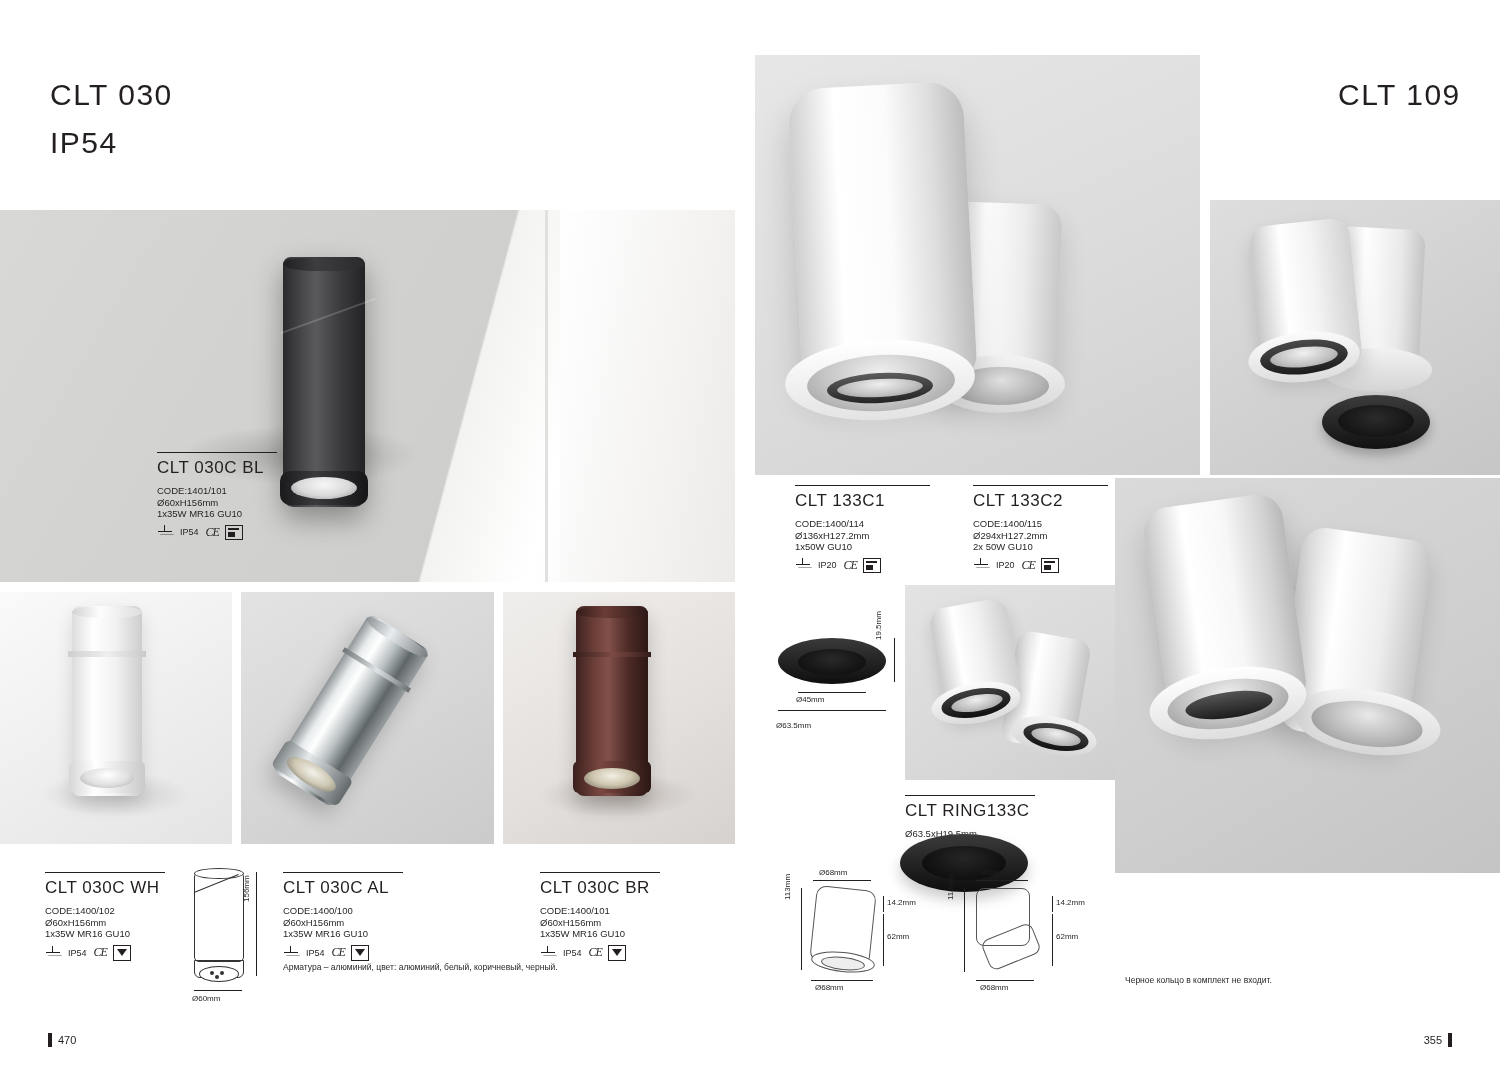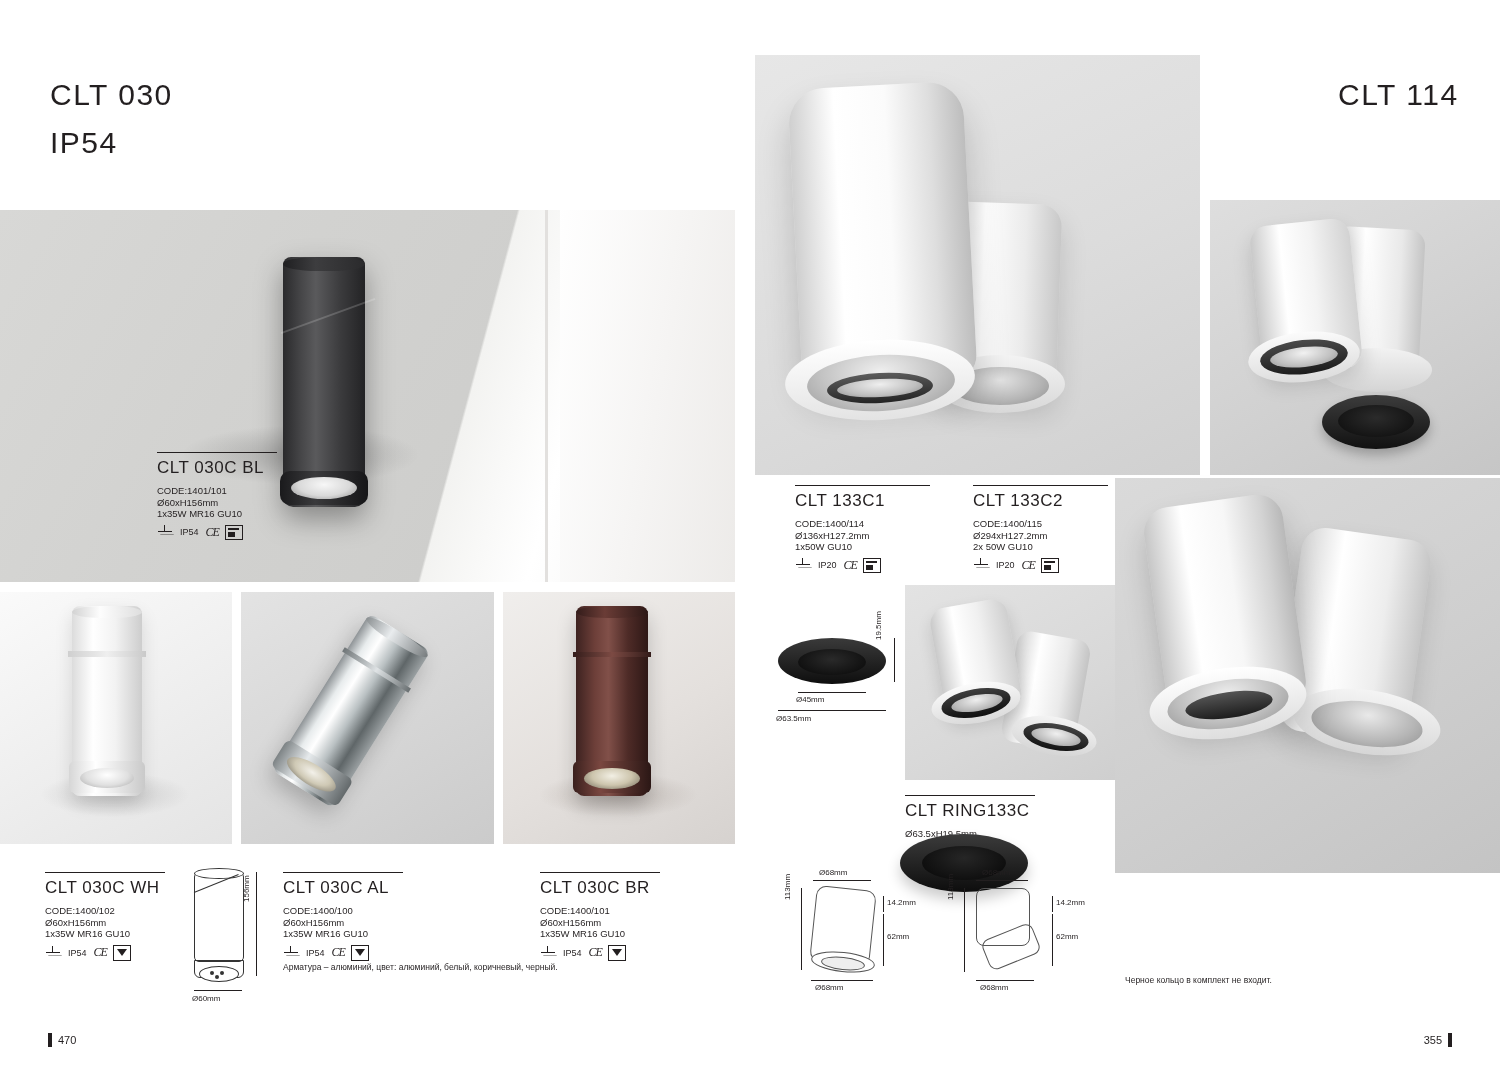--- a/index.html
+++ b/index.html
@@ -207,21 +207,21 @@
     <div class="dimline" style="left:14px;top:118px;width:48px;height:1px;"></div>
     <div class="dim" style="left:12px;top:122px;" data-name="drawing-diameter-label">Ø60mm</div>
   </div>
 
   <div class="note abs" style="left:283px;top:962px;width:420px;" data-name="left-footer-note">Арматура – алюминий, цвет: алюминий, белый, коричневый, черный.</div>
 
   <div class="pagenum" style="left:48px;" data-name="left-page-number">
     <span class="bar" data-name="page-marker"></span><span data-name="page-number-text">470</span>
   </div>
 
-  <div class="abs" style="left:1338px;top:78px;" data-name="right-heading">CLT 114</div>
+  <div class="abs" style="left:1338px;top:78px;" data-name="right-heading">CLT 109</div>
 
   <div class="photo" style="left:755px;top:55px;width:445px;height:420px;background:linear-gradient(155deg,#e7e7e7,#dcdcdc 55%,#d0d0d0);" data-name="photo-clt133c2-large">
 
     <div class="abs" style="left:186px;top:148px;width:118px;height:195px;border-radius:22px 22px 16px 16px;
         background:linear-gradient(90deg,#d5d5d5,#ffffff 35%,#ebebeb 70%,#c8c8c8);transform:rotate(2deg);box-shadow:0 14px 28px rgba(0,0,0,.14);"></div>
     <div class="abs" style="left:180px;top:300px;width:130px;height:58px;border-radius:50%;
         background:linear-gradient(180deg,#f3f3f3,#d8d8d8);"></div>
     <div class="abs" style="left:196px;top:312px;width:98px;height:38px;border-radius:50%;
         background:radial-gradient(ellipse at 50% 35%,#e2e2e2,#b4b4b4 60%,#8d8d8d);"></div>
 
@@ -286,21 +286,21 @@
   <div class="abs" style="left:770px;top:620px;width:140px;height:110px;" data-name="ring-technical-drawing">
     <div class="abs" style="left:8px;top:18px;width:108px;height:46px;border-radius:50%;
         background:linear-gradient(180deg,#3a3a3a,#0e0e0e);"></div>
     <div class="abs" style="left:28px;top:29px;width:68px;height:26px;border-radius:50%;
         background:radial-gradient(ellipse at 50% 40%,#2a2a2a,#070707);"></div>
     <div class="dimline" style="left:124px;top:18px;width:1px;height:44px;"></div>
     <div class="dim" style="left:104px;top:20px;transform:rotate(-90deg);transform-origin:left top;width:50px;" data-name="ring-height-label">19.5mm</div>
     <div class="dimline" style="left:28px;top:72px;width:68px;height:1px;"></div>
     <div class="dim" style="left:26px;top:75px;" data-name="ring-inner-diameter-label">Ø45mm</div>
     <div class="dimline" style="left:8px;top:90px;width:108px;height:1px;"></div>
-    <div class="dim" style="left:6px;top:94px;" data-name="ring-outer-diameter-label">Ø63.5mm</div>
+    <div class="dim" style="left:6px;top:101px;" data-name="ring-outer-diameter-label">Ø63.5mm</div>
   </div>
 
   <div class="photo" style="left:905px;top:585px;width:228px;height:195px;background:linear-gradient(150deg,#e3e3e3,#d8d8d8 60%,#cecece);" data-name="photo-clt133-black-rings">
     <div class="abs" style="left:104px;top:50px;width:74px;height:112px;border-radius:14px;
         background:linear-gradient(90deg,#cfcfcf,#ffffff 32%,#eaeaea 70%,#c4c4c4);transform:rotate(10deg);"></div>
     <div class="abs" style="left:106px;top:132px;width:86px;height:38px;border-radius:50%;background:linear-gradient(180deg,#f3f3f3,#d5d5d5);transform:rotate(10deg);"></div>
     <div class="abs" style="left:118px;top:139px;width:66px;height:26px;border-radius:50%;background:linear-gradient(180deg,#444,#131313);transform:rotate(10deg);"></div>
     <div class="abs" style="left:126px;top:144px;width:50px;height:16px;border-radius:50%;
         background:radial-gradient(ellipse at 50% 30%,#f0f0f0,#bdbdbd 60%,#8c8c8c);transform:rotate(10deg);"></div>
 

